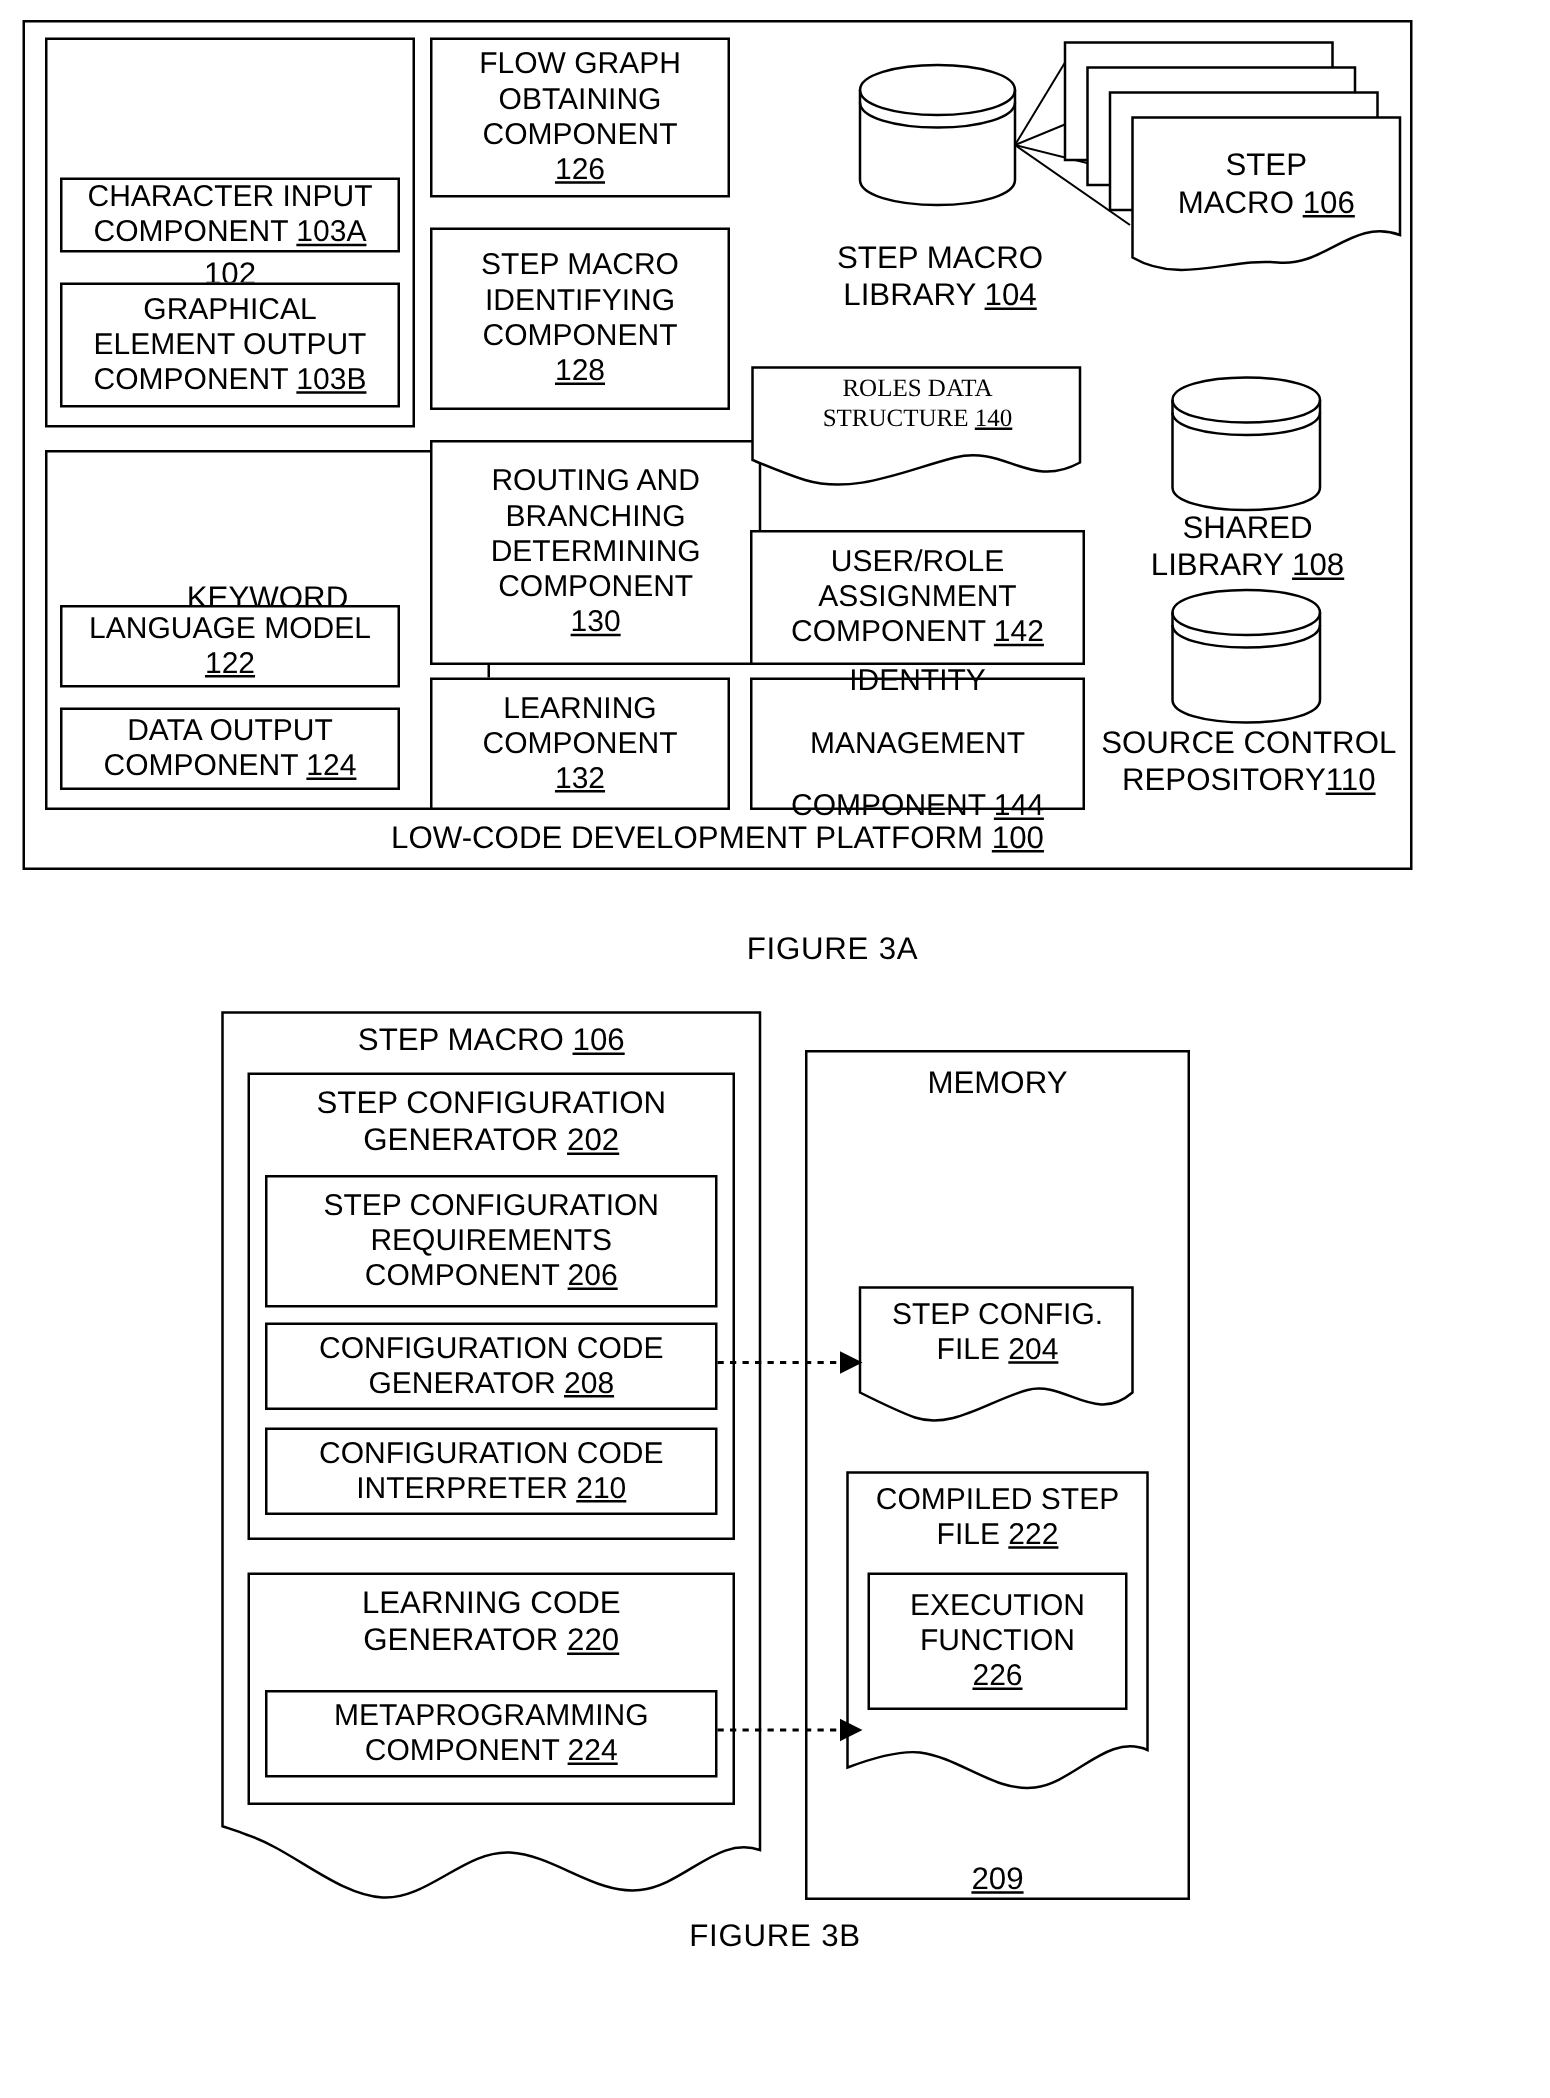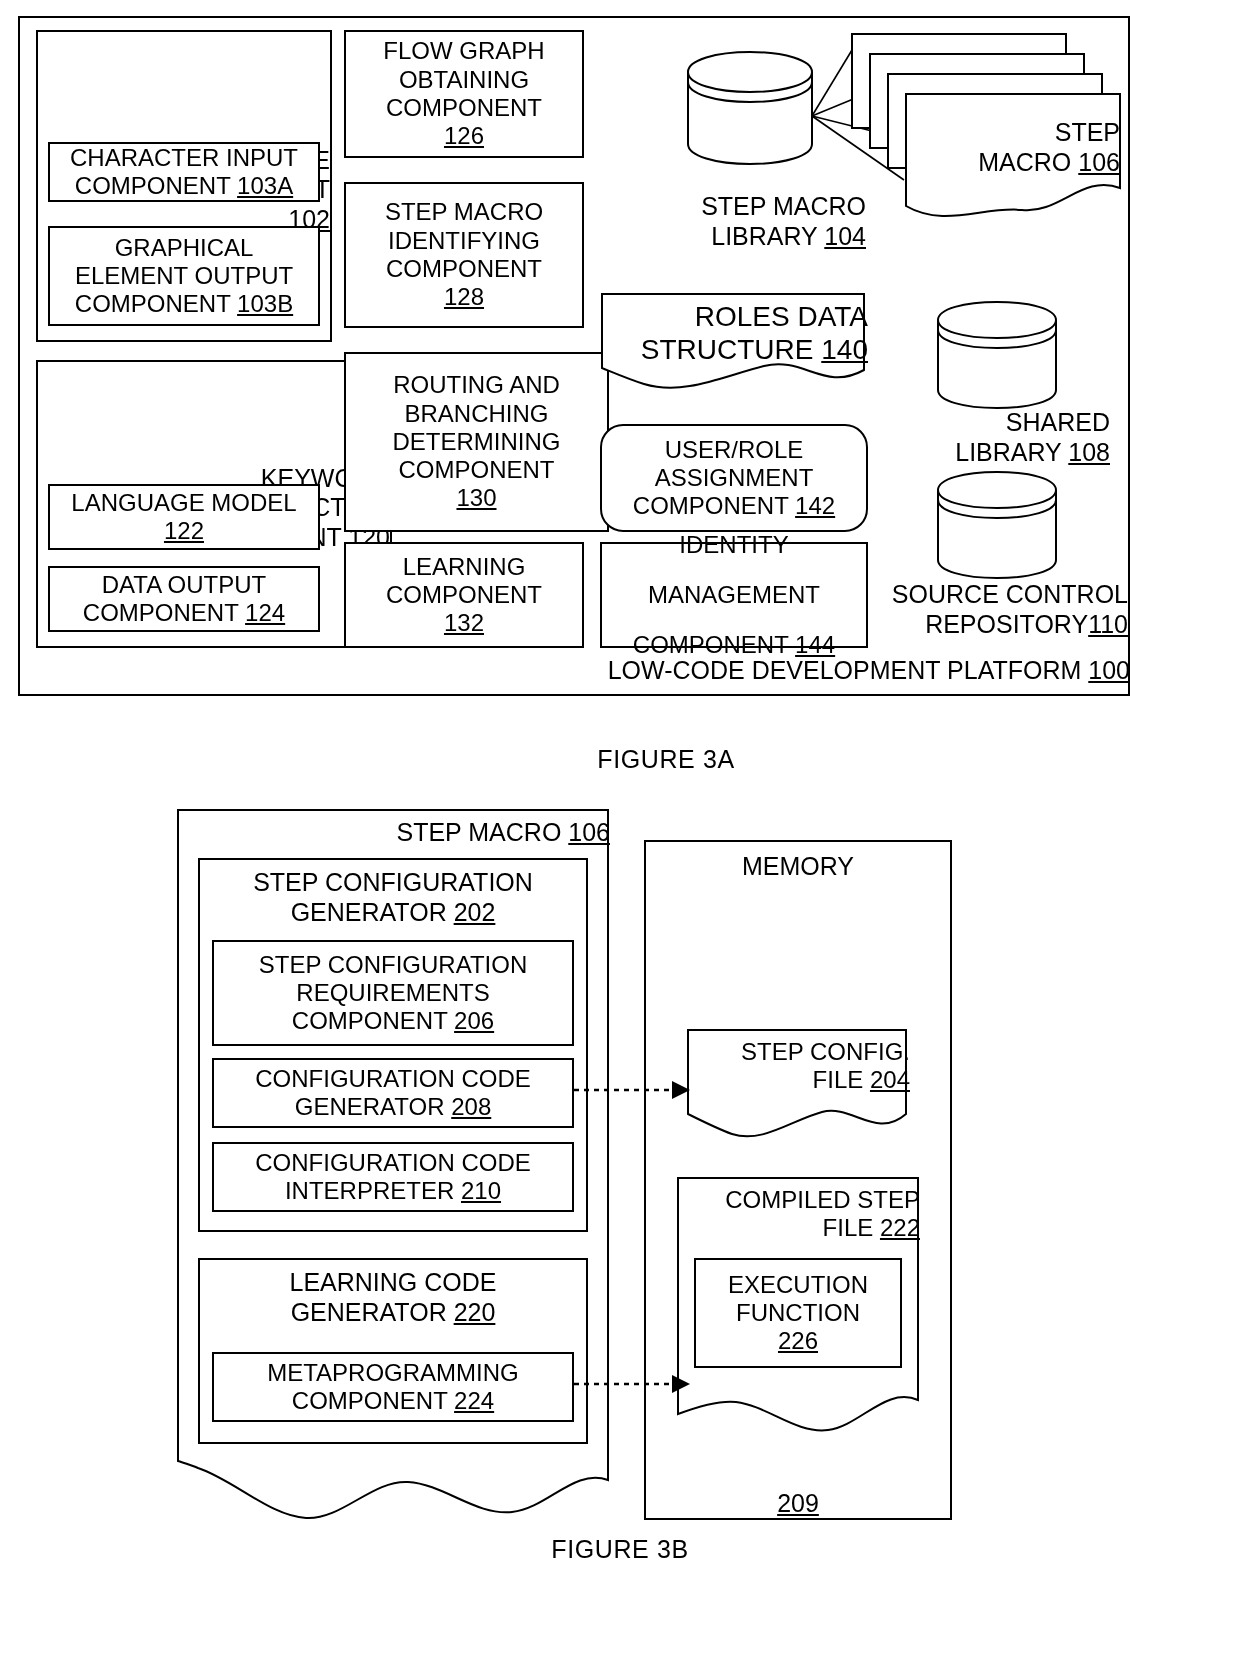--- a/index.html
+++ b/index.html
@@ -6,21 +6,21 @@
   body{
     width:1240px;height:1678px;position:relative;
     font-family:"Liberation Sans","DejaVu Sans",sans-serif;
     color:#000;-webkit-font-smoothing:none;
   }
   .box{
     position:absolute;box-sizing:border-box;border:2px solid #000;background:#fff;
     display:flex;align-items:center;justify-content:center;text-align:center;
     line-height:1.18;
   }
-  .plain{position:absolute;box-sizing:border-box;text-align:right;line-height:1.18;}
+  .plain{position:absolute;box-sizing:border-box;text-align:center;line-height:1.18;}
   .t{display:block;width:100%;}
   u.r{text-decoration:underline;}
   .fig-cap{
     position:absolute;text-align:center;width:100%;left:0;
     font-size:25px;letter-spacing:.6px;
   }
   svg{position:absolute;overflow:visible;}
 </style>
 </head>
 <body>
@@ -89,26 +89,26 @@
 
 <div class="box" style="left:344px;top:542px;width:240px;height:106px;flex-direction:column;font-size:24px;">
   <span class="t">LEARNING</span>
   <span class="t">COMPONENT</span>
   <span class="t"><u class="r">132</u></span>
 </div>
 
 <svg style="left:600px;top:292px;width:268px;height:100px;">
   <path d="M2,2 L264,2 L264,78 C224,100 204,64 164,74 C124,84 84,104 44,92 C28,87 12,80 2,76 Z" fill="#fff" stroke="#000" stroke-width="2"></path>
 </svg>
-<div class="plain" style="left:600px;top:300px;width:268px;font-size:28px;">
+<div class="plain" style="left:600px;top:300px;width:268px;font-size:20px;font-family:Liberation Serif, serif;">
   <span class="t">ROLES DATA</span>
   <span class="t"><span>STRUCTURE</span> <u class="r">140</u></span>
 </div>
 
-<div class="box" style="left:600px;top:424px;width:268px;height:108px;flex-direction:column;font-size:24px;border-radius:23px;">
+<div class="box" style="left:600px;top:424px;width:268px;height:108px;flex-direction:column;font-size:24px;">
   <span class="t">USER/ROLE</span>
   <span class="t">ASSIGNMENT</span>
   <span class="t"><span>COMPONENT</span> <u class="r">142</u></span>
 </div>
 
 <div class="box" style="left:600px;top:542px;width:268px;height:106px;flex-direction:column;font-size:24px;gap:22px;">
   <span class="t">IDENTITY</span>
   <span class="t">MANAGEMENT</span>
   <span class="t"><span>COMPONENT</span> <u class="r">144</u></span>
 </div>

